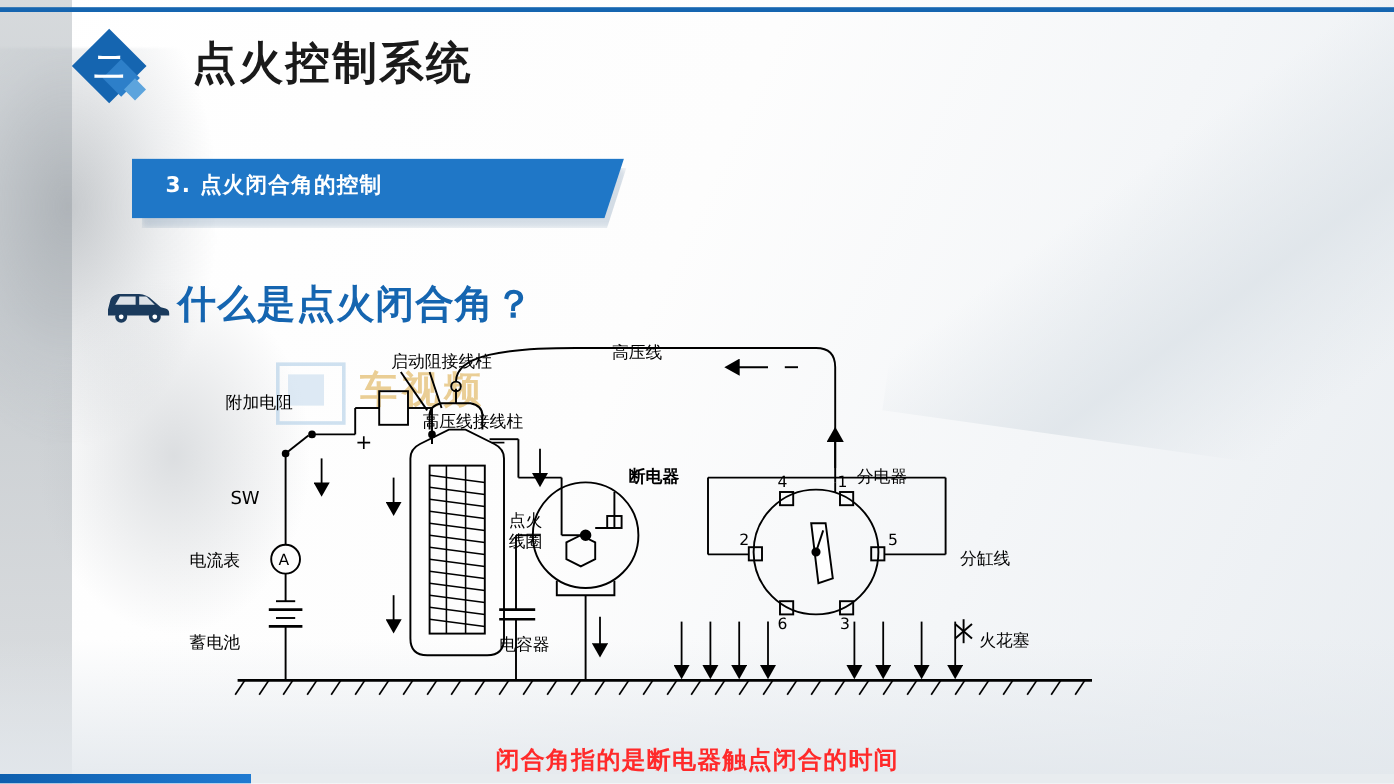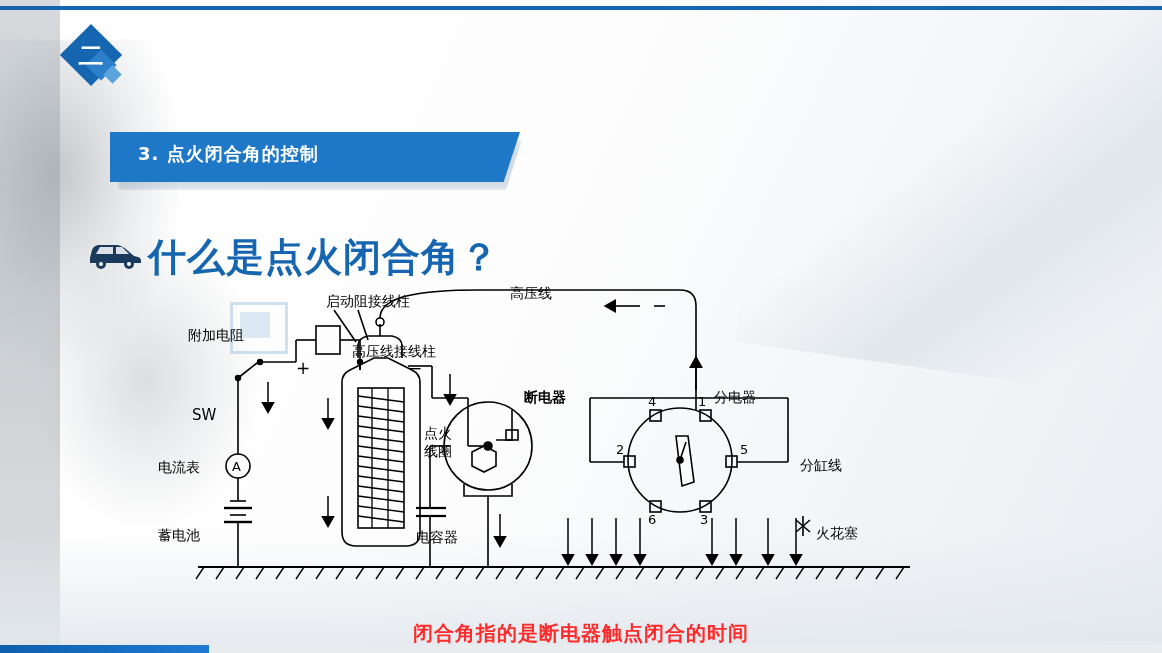--- a/index.html
+++ b/index.html
@@ -41,21 +41,21 @@
   
   .ribbon{position:absolute;left:110px;top:132px;width:410px;height:50px;background:#1f77c7;
       clip-path:polygon(0 0,100% 0,96% 100%,0 100%);}
   .ribbon-shadow{position:absolute;left:118px;top:140px;width:404px;height:50px;background:rgba(20,70,120,.18);
       clip-path:polygon(0 0,100% 0,96% 100%,0 100%);filter:blur(3px);}
   .ribbon-text{position:absolute;left:138px;top:142px;color:#ffffff;font-size:18px;font-weight:bold;
       font-family:"DejaVu Sans",sans-serif;letter-spacing:1px;}
 
   
   .car-icon{position:absolute;left:86px;top:236px;width:56px;height:34px;}
-  .q-text{position:absolute;left:148px;top:232px;color:#1565b0;font-size:38px;font-weight:bold;
+  .q-text{position:absolute;left:148px;top:232px;color:#1565b0;font-size:32px;font-weight:bold;
       font-family:"DejaVu Sans",sans-serif;letter-spacing:1px;}
 
   
   .watermark{position:absolute;left:230px;top:296px;width:260px;height:60px;}
   .wm-box{position:absolute;left:0;top:6px;width:52px;height:46px;border:3px solid #a8c8e4;opacity:.55;}
   .wm-box-in{position:absolute;left:10px;top:16px;width:30px;height:26px;background:#cfe0ef;opacity:.7;}
   .wm-text{position:absolute;left:70px;top:8px;font-size:31px;font-weight:bold;color:#e8c98a;opacity:.9;
       font-family:"DejaVu Sans",sans-serif;letter-spacing:4px;}
 
   
@@ -79,20 +79,21 @@
 </div>
 
 <div class="header">
   <div class="hdr-rule"></div>
   <div class="hdr-diamond">
     <div class="d1"></div>
     <div class="d2"></div>
     <div class="d3"></div>
     <div class="hdr-num">二</div>
   </div>
+  <div class="hdr-title">点火控制系统</div>
 </div>
 
 <div class="ribbon-shadow"></div>
 <div class="ribbon"></div>
 <div class="ribbon-text">3.  点火闭合角的控制</div>
 
 <div class="car-icon">
   <svg width="56" height="34" viewBox="0 0 56 34">
     <path d="M4 22 L6 14 C7 11 10 9 14 9 L30 9 C34 9 38 11 41 14 L48 20 L52 21 C54 21.5 55 23 55 25 L55 27 L4 27 Z" fill="#1a3a5c"></path>
     <path d="M14 11 L27 11 L27 18 L10 18 Z" fill="#ffffff" opacity="0.85"></path>
@@ -101,20 +102,21 @@
     <circle cx="15" cy="28" r="2" fill="#ffffff"></circle>
     <circle cx="43" cy="28" r="5" fill="#1a3a5c"></circle>
     <circle cx="43" cy="28" r="2" fill="#ffffff"></circle>
   </svg>
 </div>
 <div class="q-text">什么是点火闭合角？</div>
 
 <div class="watermark">
   <div class="wm-box"></div>
   <div class="wm-box-in"></div>
+  <div class="wm-text">车视频</div>
 </div>
 
 <div class="diagram">
 <svg width="930" height="330" viewBox="0 0 930 330" xmlns="http://www.w3.org/2000/svg">
   <defs>
     <marker id="ar" markerWidth="9" markerHeight="9" refX="4" refY="4.5" orient="auto">
       <path d="M0 0 L8 4.5 L0 9 z" fill="#000"></path>
     </marker>
   </defs>
   <g stroke="#000" fill="none" stroke-width="1.6">

